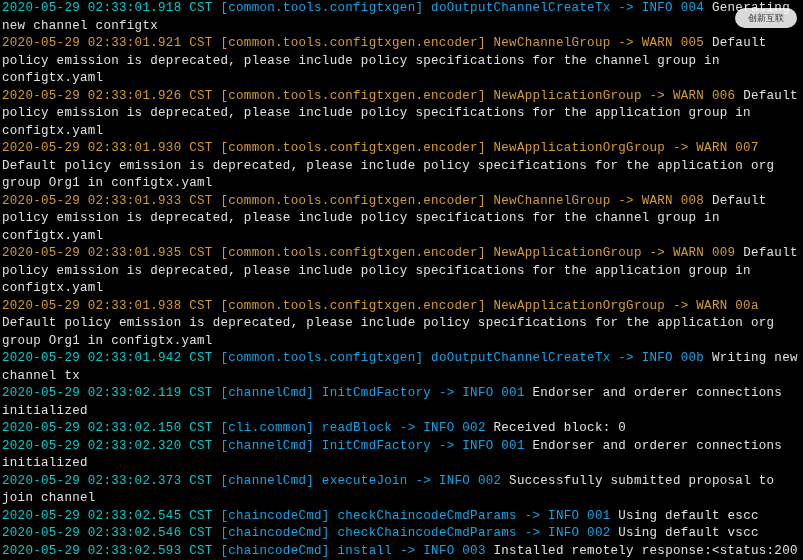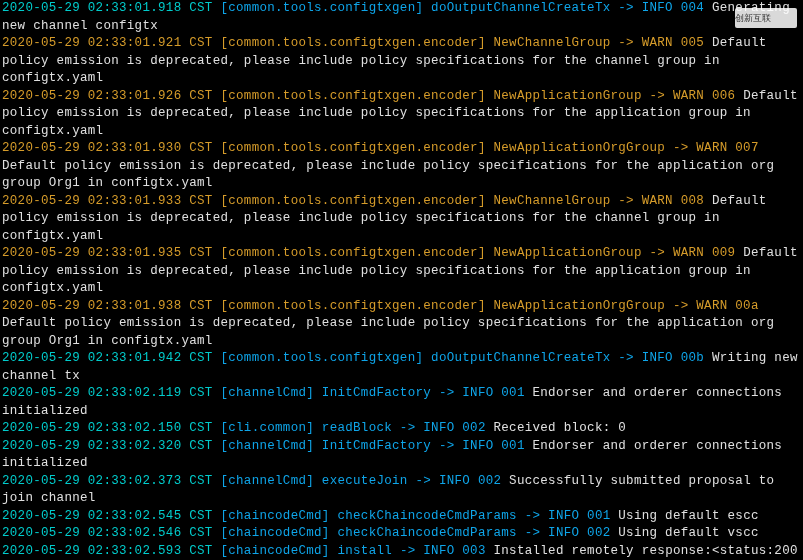--- a/index.html
+++ b/index.html
@@ -26,23 +26,24 @@
     .blue { color: #0ea5e9; }
     .white { color: #e0e0e0; }
     .orange { color: #d69c2a; }
     .watermark {
       position: absolute;
       top: 8px;
       right: 6px;
       width: 62px;
       height: 20px;
       background: rgba(255,255,255,0.85);
-      border-radius: 2px;
+      border-radius: 10px;
       display: flex;
       align-items: center;
+      justify-content: center;
       font-size: 9px;
       color: #333;
       font-family: Arial, sans-serif;
       letter-spacing: 0;
     }
   </style>
 </head>
 <body>
 
 <div class="terminal" id="terminal"><span class="line"><span class="cyan">2020-05-29 02:33:01.918 CST </span><span class="blue">[common.tools.configtxgen] </span><span class="blue">doOutputChannelCreateTx -&gt; INFO 004 </span><span class="white">Generating new channel configtx</span></span><span class="line"><span class="orange">2020-05-29 02:33:01.921 CST </span><span class="orange">[common.tools.configtxgen.encoder] </span><span class="orange">NewChannelGroup -&gt; WARN 005 </span><span class="white">Default policy emission is deprecated, please include policy specifications for the channel group in configtx.yaml</span></span><span class="line"><span class="orange">2020-05-29 02:33:01.926 CST </span><span class="orange">[common.tools.configtxgen.encoder] </span><span class="orange">NewApplicationGroup -&gt; WARN 006 </span><span class="white">Default policy emission is deprecated, please include policy specifications for the application group in configtx.yaml</span></span><span class="line"><span class="orange">2020-05-29 02:33:01.930 CST </span><span class="orange">[common.tools.configtxgen.encoder] </span><span class="orange">NewApplicationOrgGroup -&gt; WARN 007 </span><span class="white">Default policy emission is deprecated, please include policy specifications for the application org group Org1 in configtx.yaml</span></span><span class="line"><span class="orange">2020-05-29 02:33:01.933 CST </span><span class="orange">[common.tools.configtxgen.encoder] </span><span class="orange">NewChannelGroup -&gt; WARN 008 </span><span class="white">Default policy emission is deprecated, please include policy specifications for the channel group in configtx.yaml</span></span><span class="line"><span class="orange">2020-05-29 02:33:01.935 CST </span><span class="orange">[common.tools.configtxgen.encoder] </span><span class="orange">NewApplicationGroup -&gt; WARN 009 </span><span class="white">Default policy emission is deprecated, please include policy specifications for the application group in configtx.yaml</span></span><span class="line"><span class="orange">2020-05-29 02:33:01.938 CST </span><span class="orange">[common.tools.configtxgen.encoder] </span><span class="orange">NewApplicationOrgGroup -&gt; WARN 00a </span><span class="white">Default policy emission is deprecated, please include policy specifications for the application org group Org1 in configtx.yaml</span></span><span class="line"><span class="cyan">2020-05-29 02:33:01.942 CST </span><span class="blue">[common.tools.configtxgen] </span><span class="blue">doOutputChannelCreateTx -&gt; INFO 00b </span><span class="white">Writing new channel tx</span></span><span class="line"><span class="cyan">2020-05-29 02:33:02.119 CST </span><span class="blue">[channelCmd] </span><span class="blue">InitCmdFactory -&gt; INFO 001 </span><span class="white">Endorser and orderer connections initialized</span></span><span class="line"><span class="cyan">2020-05-29 02:33:02.150 CST </span><span class="blue">[cli.common] </span><span class="blue">readBlock -&gt; INFO 002 </span><span class="white">Received block: 0</span></span><span class="line"><span class="cyan">2020-05-29 02:33:02.320 CST </span><span class="blue">[channelCmd] </span><span class="blue">InitCmdFactory -&gt; INFO 001 </span><span class="white">Endorser and orderer connections initialized</span></span><span class="line"><span class="cyan">2020-05-29 02:33:02.373 CST </span><span class="blue">[channelCmd] </span><span class="blue">executeJoin -&gt; INFO 002 </span><span class="white">Successfully submitted proposal to join channel</span></span><span class="line"><span class="cyan">2020-05-29 02:33:02.545 CST </span><span class="blue">[chaincodeCmd] </span><span class="blue">checkChaincodeCmdParams -&gt; INFO 001 </span><span class="white">Using default escc</span></span><span class="line"><span class="cyan">2020-05-29 02:33:02.546 CST </span><span class="blue">[chaincodeCmd] </span><span class="blue">checkChaincodeCmdParams -&gt; INFO 002 </span><span class="white">Using default vscc</span></span><span class="line"><span class="cyan">2020-05-29 02:33:02.593 CST </span><span class="blue">[chaincodeCmd] </span><span class="blue">install -&gt; INFO 003 </span><span class="white">Installed remotely response:&lt;status:200 payload:"OK" &gt;</span></span></div>

